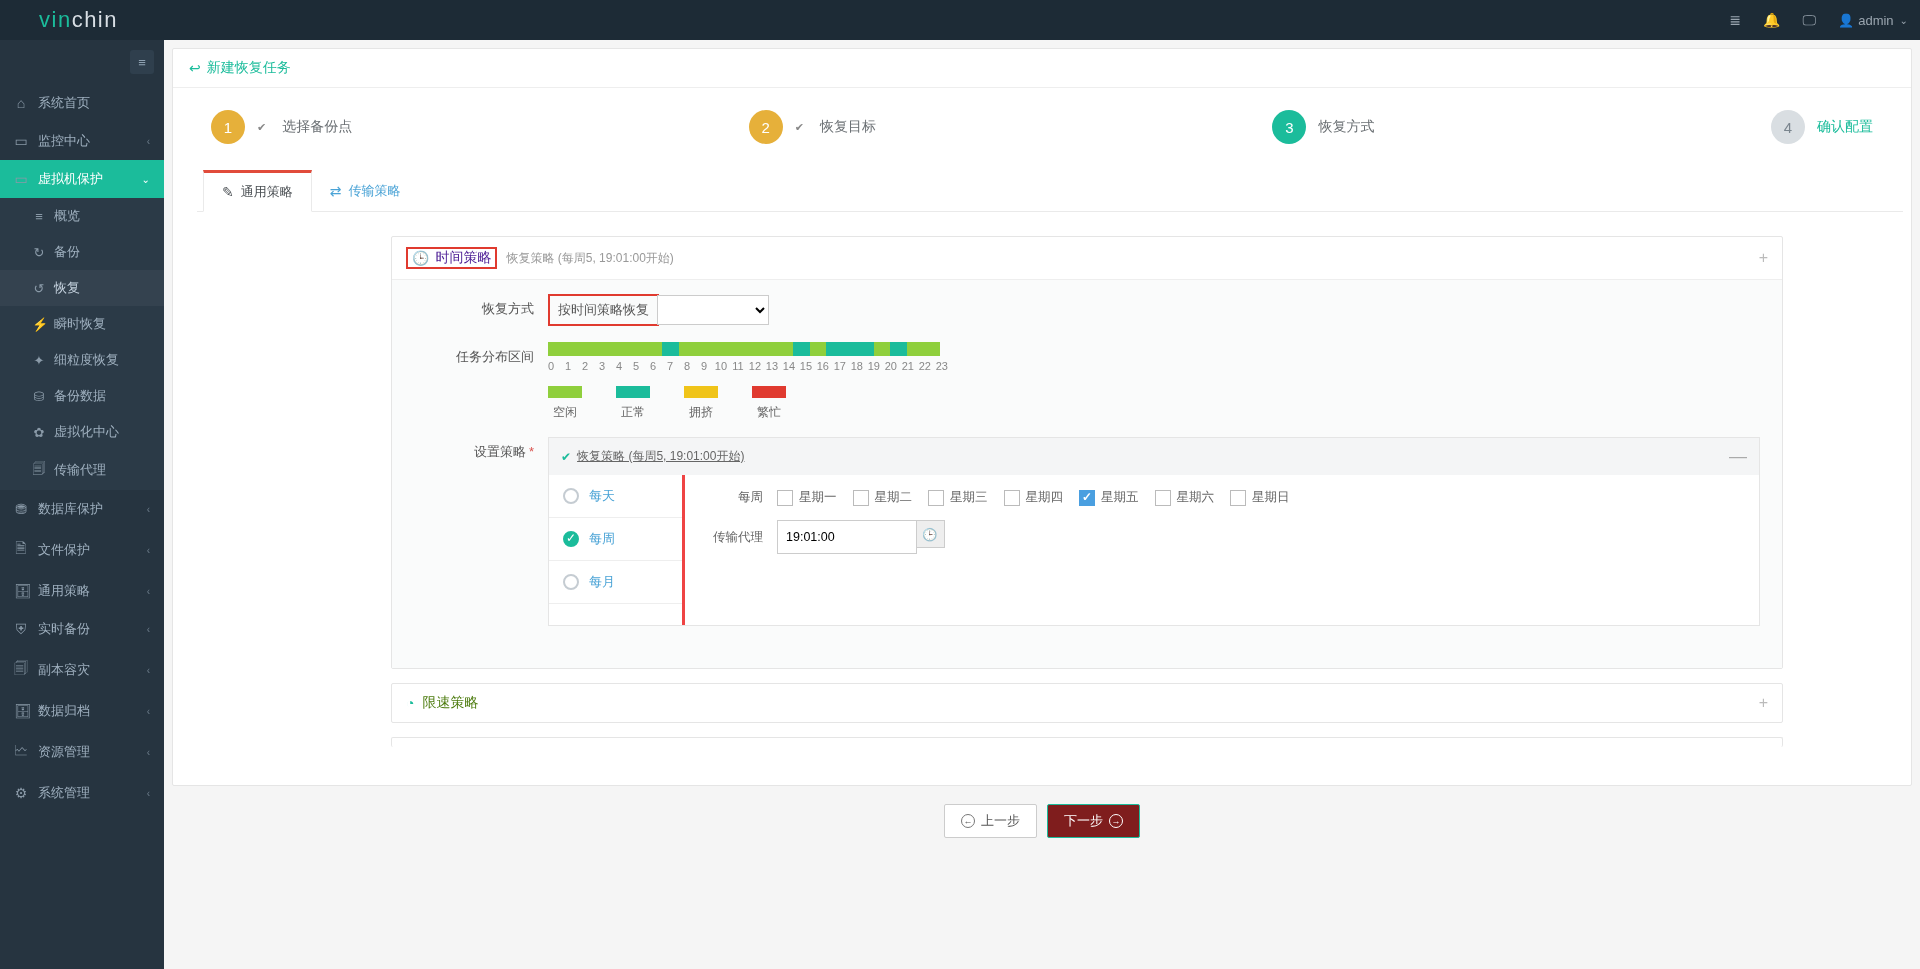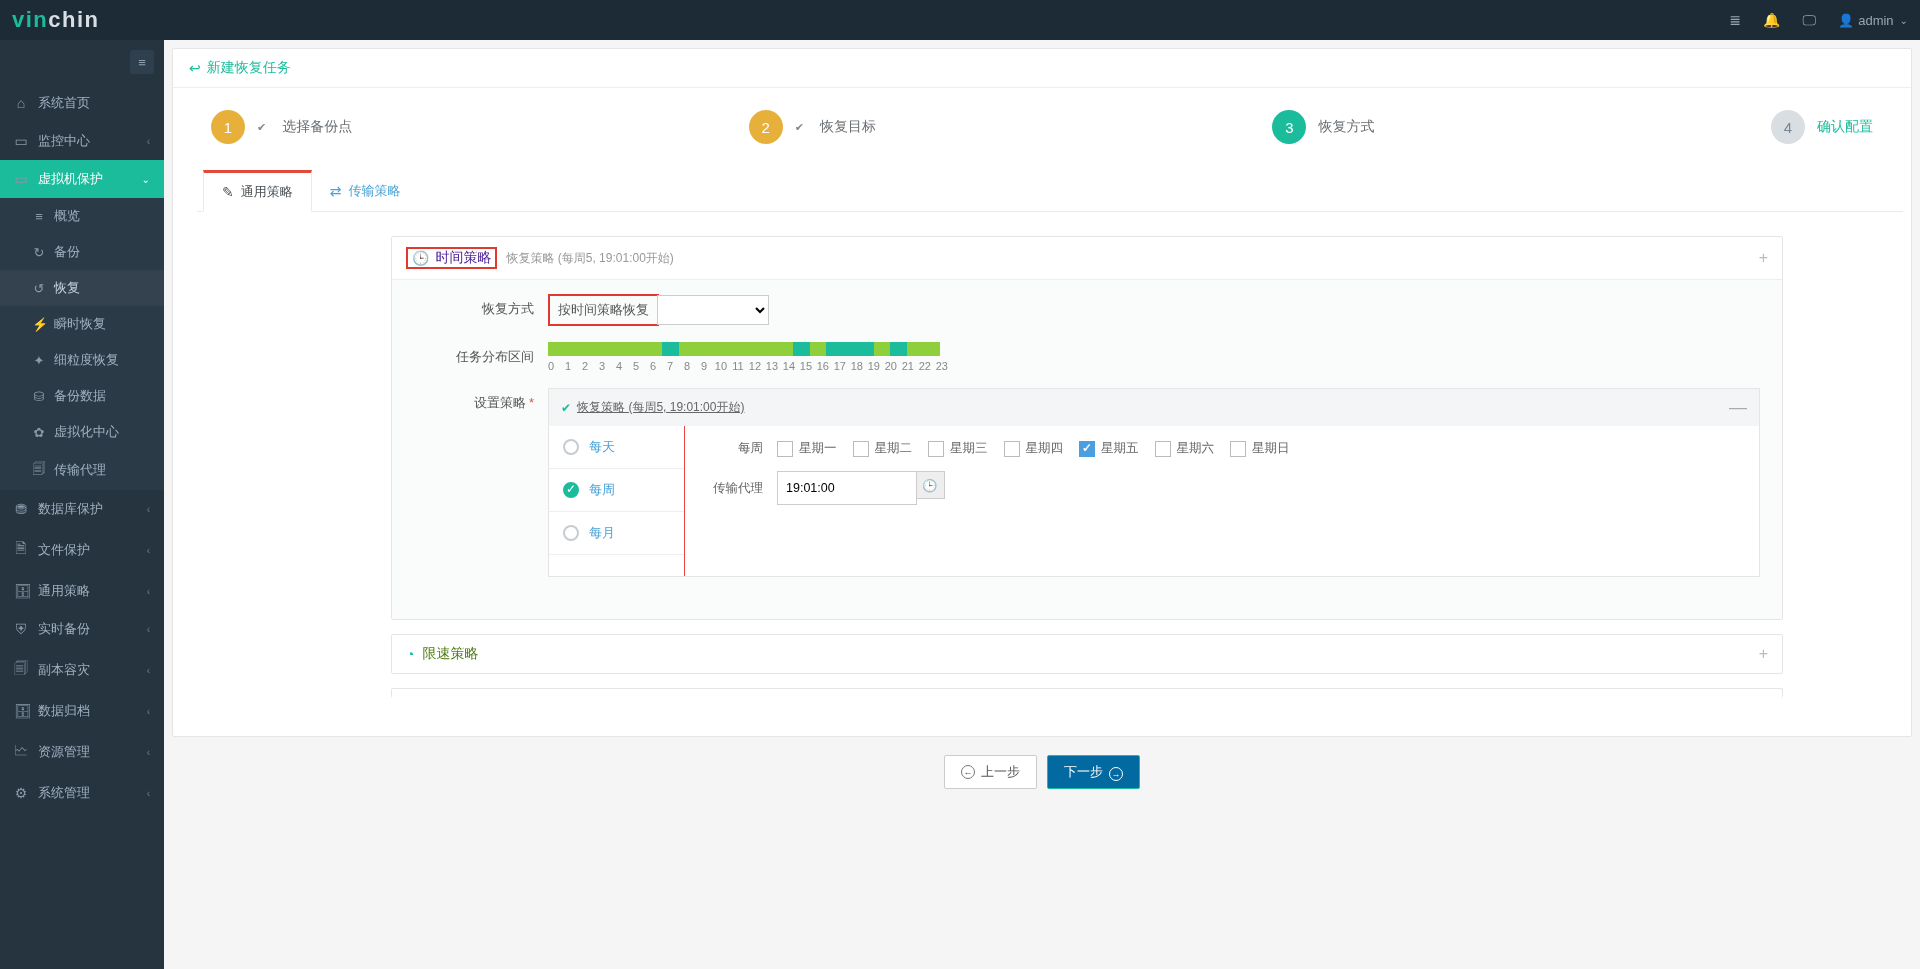--- a/index.html
+++ b/index.html
@@ -1,20 +1,20 @@
 <!DOCTYPE html>
 <html><head>
 <meta charset="utf-8">
 <style>
 * { margin: 0; padding: 0; box-sizing: border-box; font-family: "Microsoft YaHei", Arial, sans-serif; }
 body { background: #f5f5f5; font-size: 13px; color: #555; overflow-x: hidden; }
 
 
 .topbar { background: #1d2b36; height: 40px; display: flex; align-items: center; padding: 0 12px; justify-content: space-between; }
-.logo { display: flex; align-items: flex-start; font-size: 22px; font-weight: 700; letter-spacing: 1.5px; }
+.logo { display: flex; align-items: flex-start; font-size: 22px; font-weight: 400; letter-spacing: 1.5px; margin-left: 27px; }
 .logo .a { color: #1bbc9b; }
 .logo .b { color: #d8dee4; }
 .top-icons { display: flex; align-items: center; gap: 22px; color: #9aa5af; }
 .top-icons .ti { cursor: pointer; display: flex; align-items: center; gap: 4px; font-size: 14px; }
 .top-icons .user { font-size: 13px; }
 .caret { font-size: 10px; margin-left: 2px; }
 
 
 .sidebar { position: fixed; top: 40px; left: 0; bottom: 0; width: 164px; background: #263440; color: #9fb0bf; overflow-y: auto; }
 .sidebar .ham { background: #2f3f4d; margin: 10px 10px 10px auto; width: 24px; height: 24px; border-radius: 3px; display:flex; align-items:center; justify-content:center; color:#8fa2b2; cursor:pointer; }
@@ -77,42 +77,42 @@
 .legend .leg { display:flex; flex-direction:column; align-items:center; gap:6px; font-size:12px; color:#666; }
 .legend .leg .sw { width: 34px; height: 12px; }
 
 
 .pol { border:1px solid #e5e5e5; background:#fff; }
 .pol-head { background:#f4f5f6; padding: 8px 12px; display:flex; align-items:center; color:#777; font-size:12px; }
 .pol-head .check { color:#1bbc9b; margin-right:6px; }
 .pol-head .txt { text-decoration: underline; color:#666; }
 .pol-head .minus { margin-left:auto; color:#aaa; font-size:18px; }
 .pol-body { display:flex; padding: 0; min-height: 150px; }
-.freq-col { width: 136px; border-right: 1px solid #ef4444; }
+.freq-col { width: 136px; border-right: 3px solid #ef4444; }
 .freq-item { padding: 12px 14px; display:flex; align-items:center; gap:10px; border-bottom:1px solid #eee; cursor:pointer; color:#4aa3d6; font-size:13px; }
 .freq-item .radio { width:16px; height:16px; border-radius:50%; border:2px solid #c5ccd2; display:inline-block; position:relative; }
 .freq-item.sel { color:#4aa3d6; }
 .freq-item.sel .radio { border-color:#1bbc9b; background:#1bbc9b; }
 .freq-item.sel .radio::after { content:"✓"; position:absolute; left:1px; top:-2px; color:#fff; font-size:12px; }
 .detail-col { flex:1; padding: 14px 18px; }
 .detail-row { display:flex; align-items:center; margin-bottom: 14px; gap: 14px; font-size: 12.5px; }
 .detail-row .dlabel { width: 60px; text-align:right; color:#666; }
 .days { display:flex; flex-wrap:wrap; gap: 20px 16px; text-align: center; }
 .day { display:flex; align-items:center; gap:6px; color:#666; }
 .cb { width:16px; height:16px; border:1px solid #bbb; display:inline-block; background:#fff; position:relative; }
 .cb.checked { background:#4a9fe0; border-color:#4a9fe0; }
 .cb.checked::after { content:"✓"; color:#fff; position:absolute; left:2px; top:-1px; font-size:12px; font-weight:bold; }
 .timewrap { display:flex; }
 .timein { width: 140px; height:28px; border:1px solid #ccc; padding:16px 8px; font-size:12.5px; }
 .timebtn { width:28px; height:28px; border:1px solid #ccc; border-left:none; background:#eee; display:flex; align-items:center; justify-content:center; color:#777; cursor:pointer; }
 
 
 .wiz-buttons { display:flex; justify-content:center; gap: 10px; padding: 18px 0 6px 0; }
 .btn { padding: 7px 16px; border:1px solid #ccc; background:#fff; cursor:pointer; border-radius:2px; font-size:13px; display:flex; align-items:center; gap:6px; color:#555; }
-.btn.teal { background:#0369a1; border-color:#1bbc9b; color:#fff;align-items:flex-end; }
+.btn.teal { background:#7f1d1d; border-color:#1bbc9b; color:#fff; }
 .ring { width:14px; height:14px; border:1.5px solid #777; border-radius:50%; display:inline-flex; align-items:center; justify-content:center; font-size:9px; line-height:1; }
 .btn.teal .ring { border-color:#fff; }
 
 .dist-col { display:flex; flex-direction:column; }
 </style>
 </head>
 <body>
 
 <div class="topbar">
   <div class="logo">
@@ -324,20 +324,38 @@
                     <span>15</span>
                     <span>16</span>
                     <span>17</span>
                     <span>18</span>
                     <span>19</span>
                     <span>20</span>
                     <span>21</span>
                     <span>22</span>
                     <span>23</span>
                   </div>
+                <div class="legend" id="legend">
+                    <div class="leg">
+                      <span class="sw" style="background:#8fcf3c"></span>
+                      <span>空闲</span>
+                    </div>
+                    <div class="leg">
+                      <span class="sw" style="background:#1bbc9b"></span>
+                      <span>正常</span>
+                    </div>
+                    <div class="leg">
+                      <span class="sw" style="background:#f0c419"></span>
+                      <span>拥挤</span>
+                    </div>
+                    <div class="leg">
+                      <span class="sw" style="background:#e03a2f"></span>
+                      <span>繁忙</span>
+                    </div>
+                  </div>
               </div>
             </div>
 
             <div class="frow">
               <div class="flabel">
                 <span>设置策略</span><span class="req">*</span>
               </div>
               <div class="fval">
                 <div class="pol">
                   <div class="pol-head">

